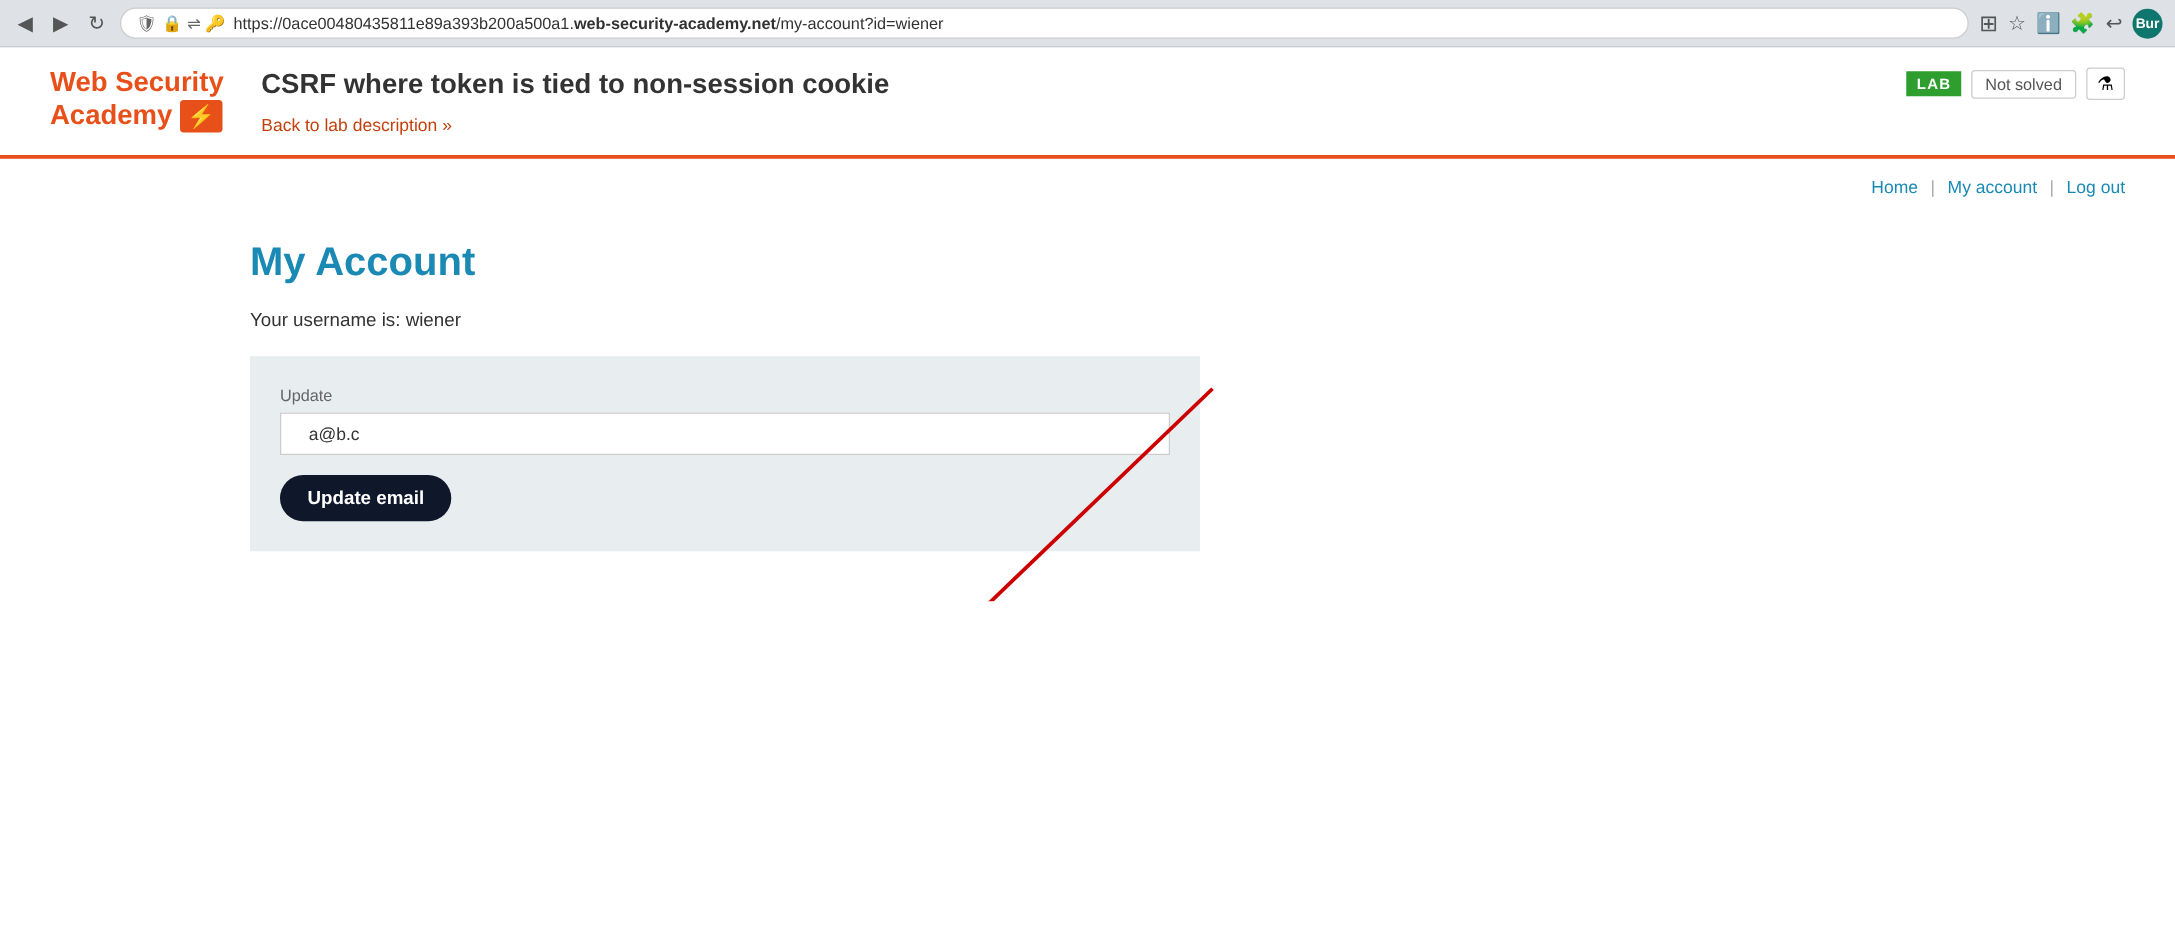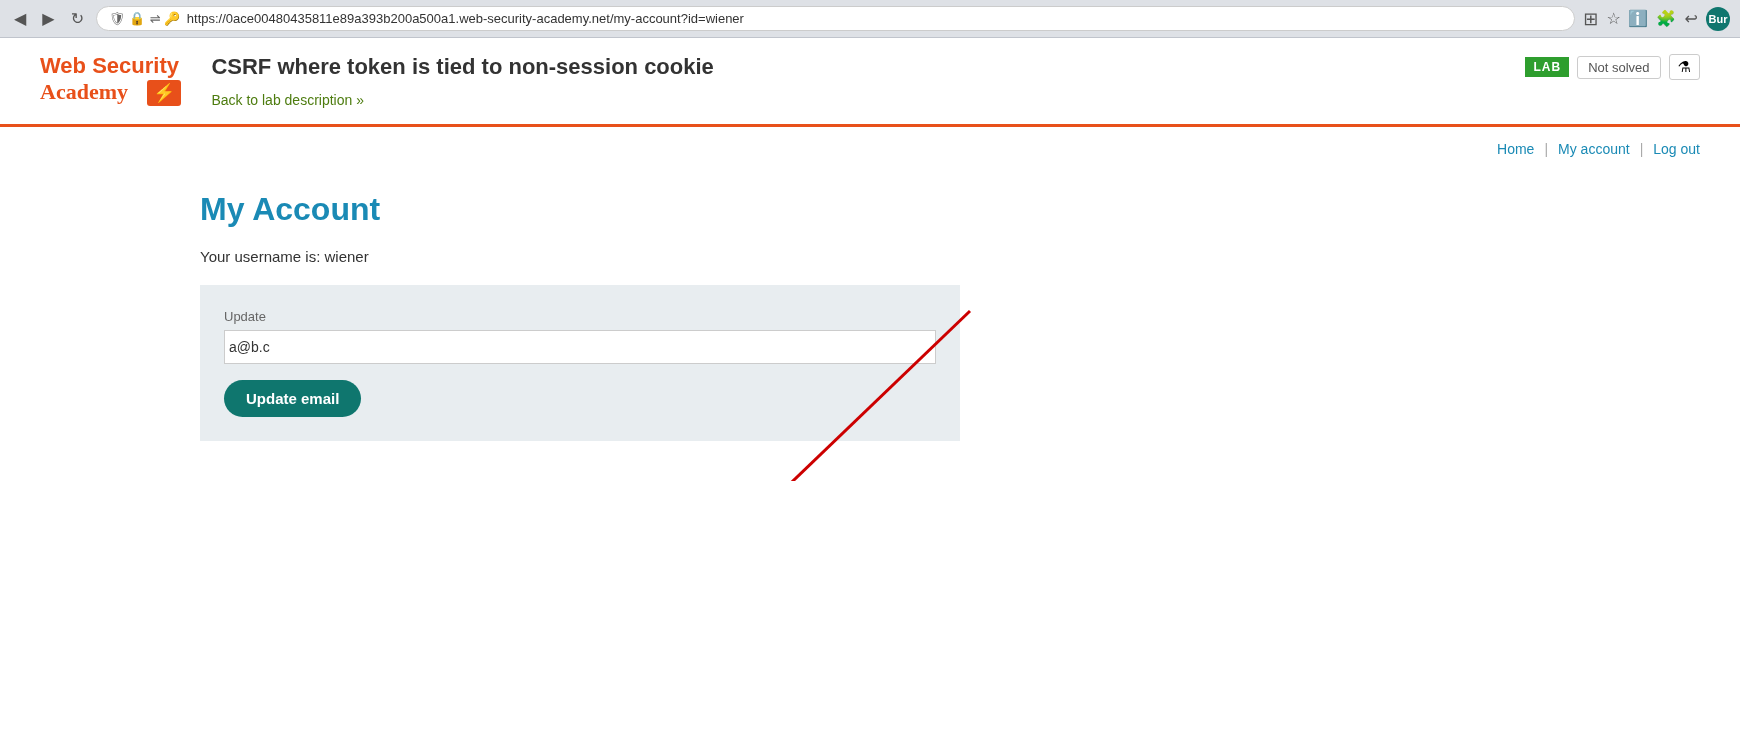--- a/index.html
+++ b/index.html
@@ -30,21 +30,21 @@
       background: #fff;
       border-radius: 20px;
       padding: 4px 12px;
       gap: 6px;
       border: 1px solid #ccc;
       font-size: 13px;
       color: #333;
     }
     .address-bar-icons { display: flex; gap: 4px; color: #666; font-size: 13px; }
     .address-url { flex: 1; color: #333; }
-    .address-url span.domain { font-weight: normal; }
+    .address-url span.domain { font-weight: bold; }
     .browser-right-icons { display: flex; align-items: center; gap: 8px; color: #555; font-size: 16px; }
     .browser-avatar {
       width: 24px; height: 24px; border-radius: 50%;
       background: #0f766e; display: flex; align-items: center; justify-content: center;
       font-size: 11px; color: #fff; font-weight: bold;
     }
 
     
     .site-header {
       background: #fff;
@@ -63,21 +63,21 @@
     }
     .logo-row { display: flex; align-items: center; gap: 6px; }
 
     .header-center { flex: 1; }
     .lab-title { font-size: 22px; font-weight: bold; color: #333; margin-bottom: 12px; }
     .header-actions { display: flex; align-items: center; gap: 16px; }
     .btn-exploit {
       background: #e8501a; color: #fff; border: none; padding: 10px 20px;
       font-size: 15px; font-weight: bold; cursor: pointer; border-radius: 3px;
     }
-    .btn-lab-desc { color: #4d7c0f; font-size: 14px; cursor: pointer; text-decoration: none; }
+    .btn-lab-desc { color: #c2410c; font-size: 14px; cursor: pointer; text-decoration: none; }
 
     .header-right { display: flex; align-items: center; gap: 8px; }
     .lab-badge {
       background: #2e9e2e; color: #fff; font-size: 12px; font-weight: bold;
       padding: 3px 8px; border-radius: 0; letter-spacing: 1px;
     }
     .lab-status {
       border: 1px solid #ccc; padding: 3px 10px; border-radius: 3px;
       font-size: 13px; color: #555;
     }
@@ -111,26 +111,26 @@
     }
     .user-info p { margin-bottom: 6px; font-size: 15px; color: #333; }
 
     
     .form-panel {
       background: #e8edf0; padding: 24px; margin-top: 20px;
       max-width: 760px;
     }
     .form-label { font-size: 13px; color: #666; margin-bottom: 6px; display: block; }
     .form-input {
-      width: 100%; padding: 8px 4px; border: 1px solid #ccc;
+      width: 100%; padding: 8px 22px; border: 1px solid #ccc;
       font-size: 14px; color: #333; background: #fff;
       margin-bottom: 16px; outline: none;
     }
     .btn-update {
-      background: #0f766e; color: #fff; border: none;
+      background: #0f172a; color: #fff; border: none;
       padding: 10px 22px; font-size: 15px; font-weight: bold;
       cursor: pointer; border-radius: 30px;
     }
 
     
     .arrow-container {
       position: absolute;
       top: 120px;
       left: 550px;
       width: 500px;
@@ -172,21 +172,21 @@
   </div>
 </div>
 
 <div class="site-header">
   <div class="logo-area">
     <div class="logo-row">
       <div>
         <div class="logo-text">
           <span>Web Security</span>
         </div>
-        <div class="logo-row" style="gap:19px; align-items:center;font-family:Liberation Serif, serif;">
+        <div class="logo-row" style="gap:6px; align-items:center;">
           <div class="logo-text">
             <span>Academy</span>
           </div>
           <div class="logo-badge">⚡</div>
         </div>
       </div>
     </div>
   </div>
 
   <div class="header-center">

